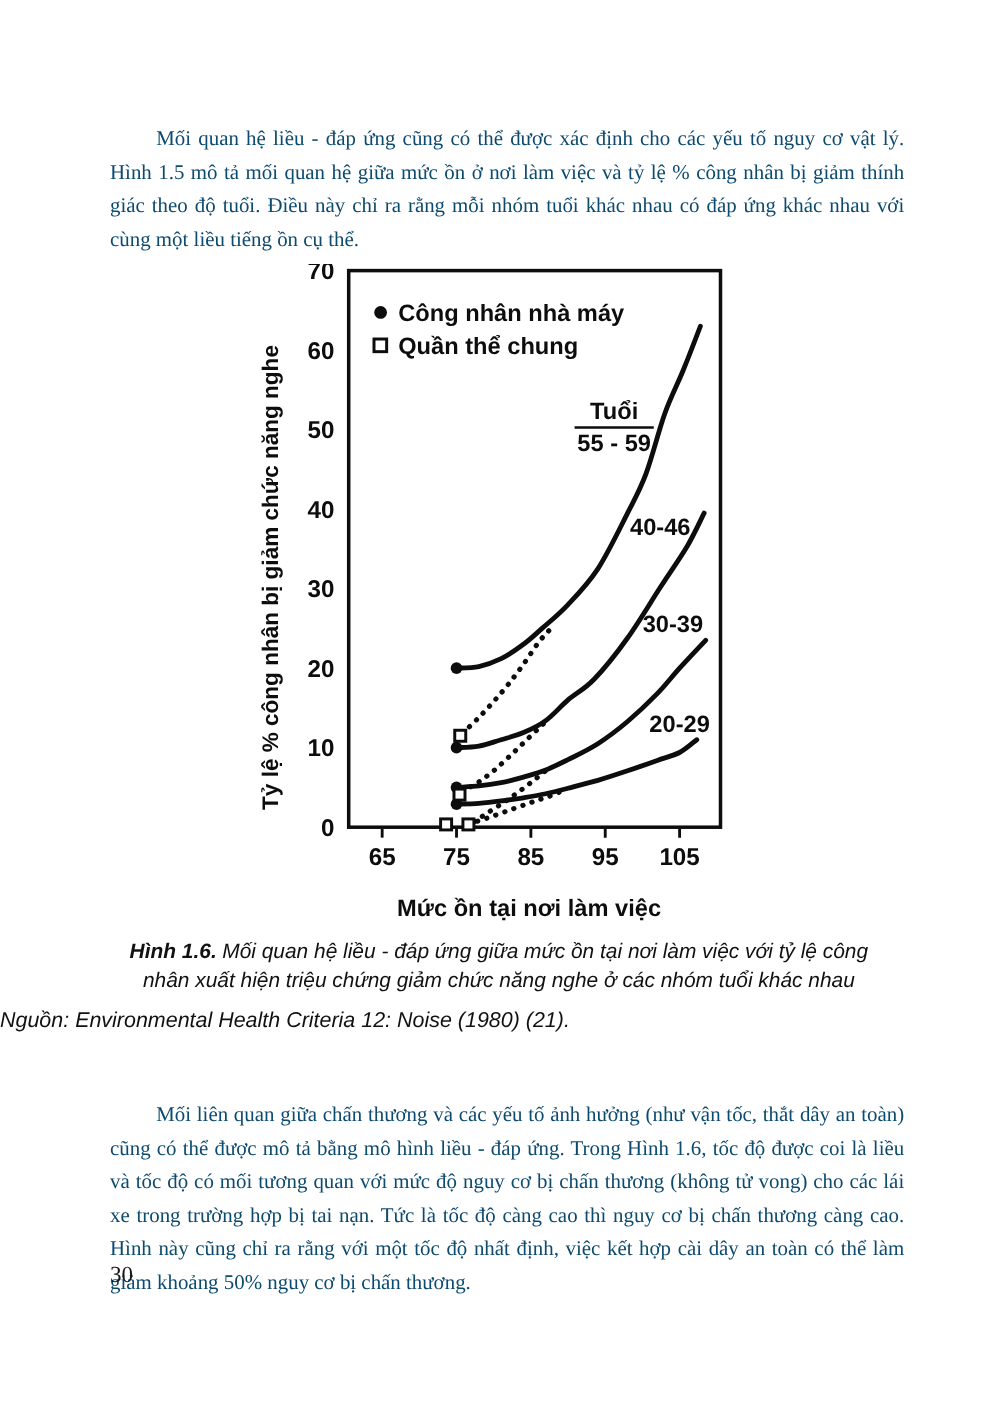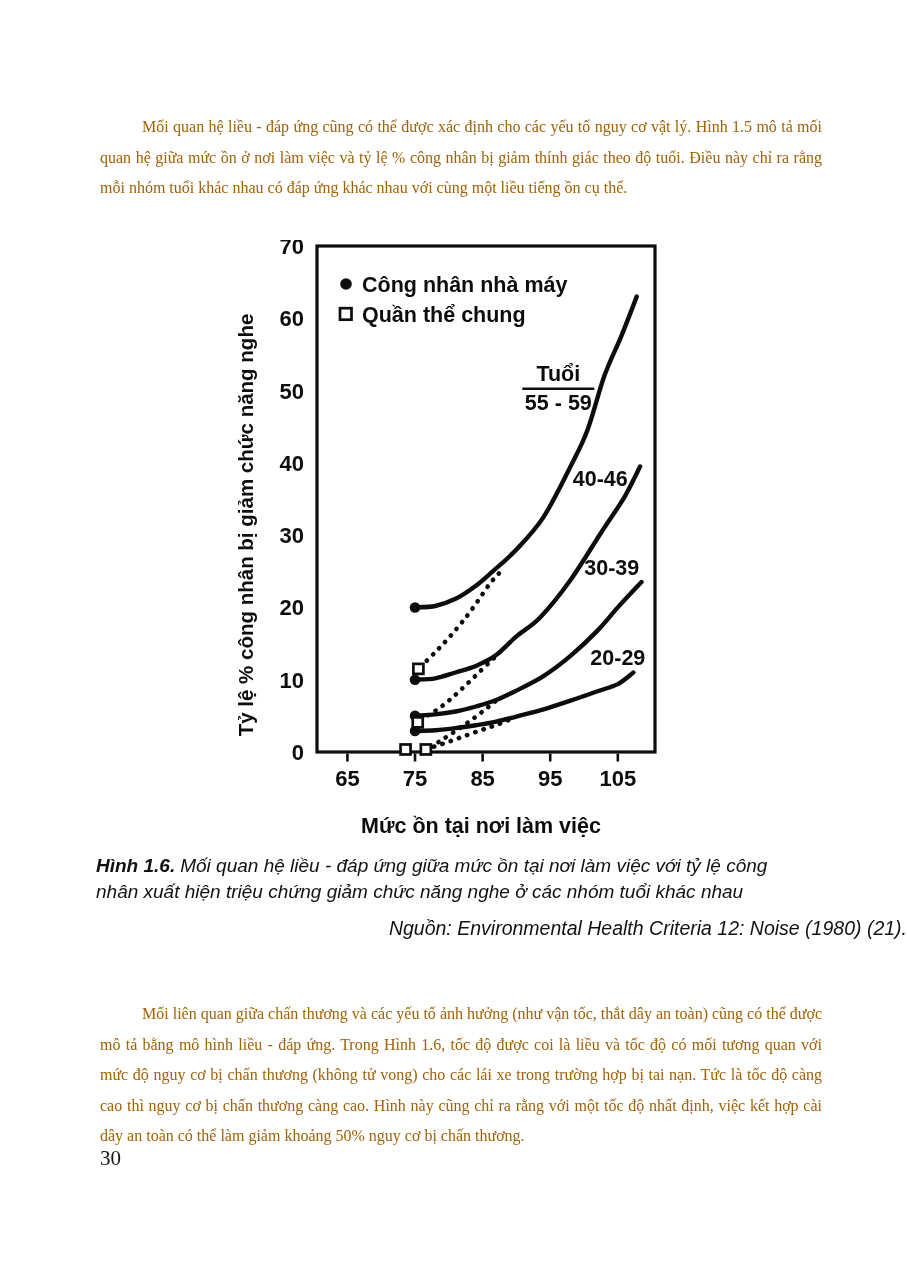--- a/index.html
+++ b/index.html
@@ -3,36 +3,36 @@
 <meta charset="utf-8">
 <style>
   html,body{margin:0;padding:0;}
   body{
     width:907px;height:1280px;background:#ffffff;position:relative;
     font-family:"Liberation Serif", serif;color:#161616;overflow:hidden;
   }
   .page{position:absolute;inset:0;}
   .body-text{
     position:absolute;left:100px;width:722px;margin:0;
-    font-size:16px;line-height:30.5px;text-align:justify;text-indent:42px;
-    color:#a16207;
+    font-size:19px;line-height:30.5px;text-align:justify;text-indent:42px;
+    color:#0c4a6e;
   }
   .p1{top:112px;}
   .p2{top:999px;}
   .figure-wrap{position:absolute;left:225px;top:240px;width:460px;height:600px;}
   #chart-svg{display:block;width:460px;height:600px;}
   #chart-svg text{font-family:"Liberation Sans", sans-serif;font-weight:bold;fill:#0d0d0d;}
   .caption{
-    position:absolute;top:853px;left:96px;width:715px;
+    position:absolute;top:853px;left:96px;width:715px;text-align:center;
     font-family:"Liberation Sans", sans-serif;font-style:italic;
     font-size:19px;line-height:26px;color:#111;
   }
   .caption .cap-label{font-weight:bold;margin-right:5px;}
   .source{
-    position:absolute;top:917px;left:0;width:907px;text-align:right;
+    position:absolute;top:917px;left:0;width:907px;text-align:left;
     font-family:"Liberation Sans", sans-serif;font-style:italic;
     font-size:19.5px;color:#111;
   }
   .page-number{
     position:absolute;left:100px;top:1146px;font-size:21px;color:#161616;
   }
 </style>
 </head>
 <body>
 

